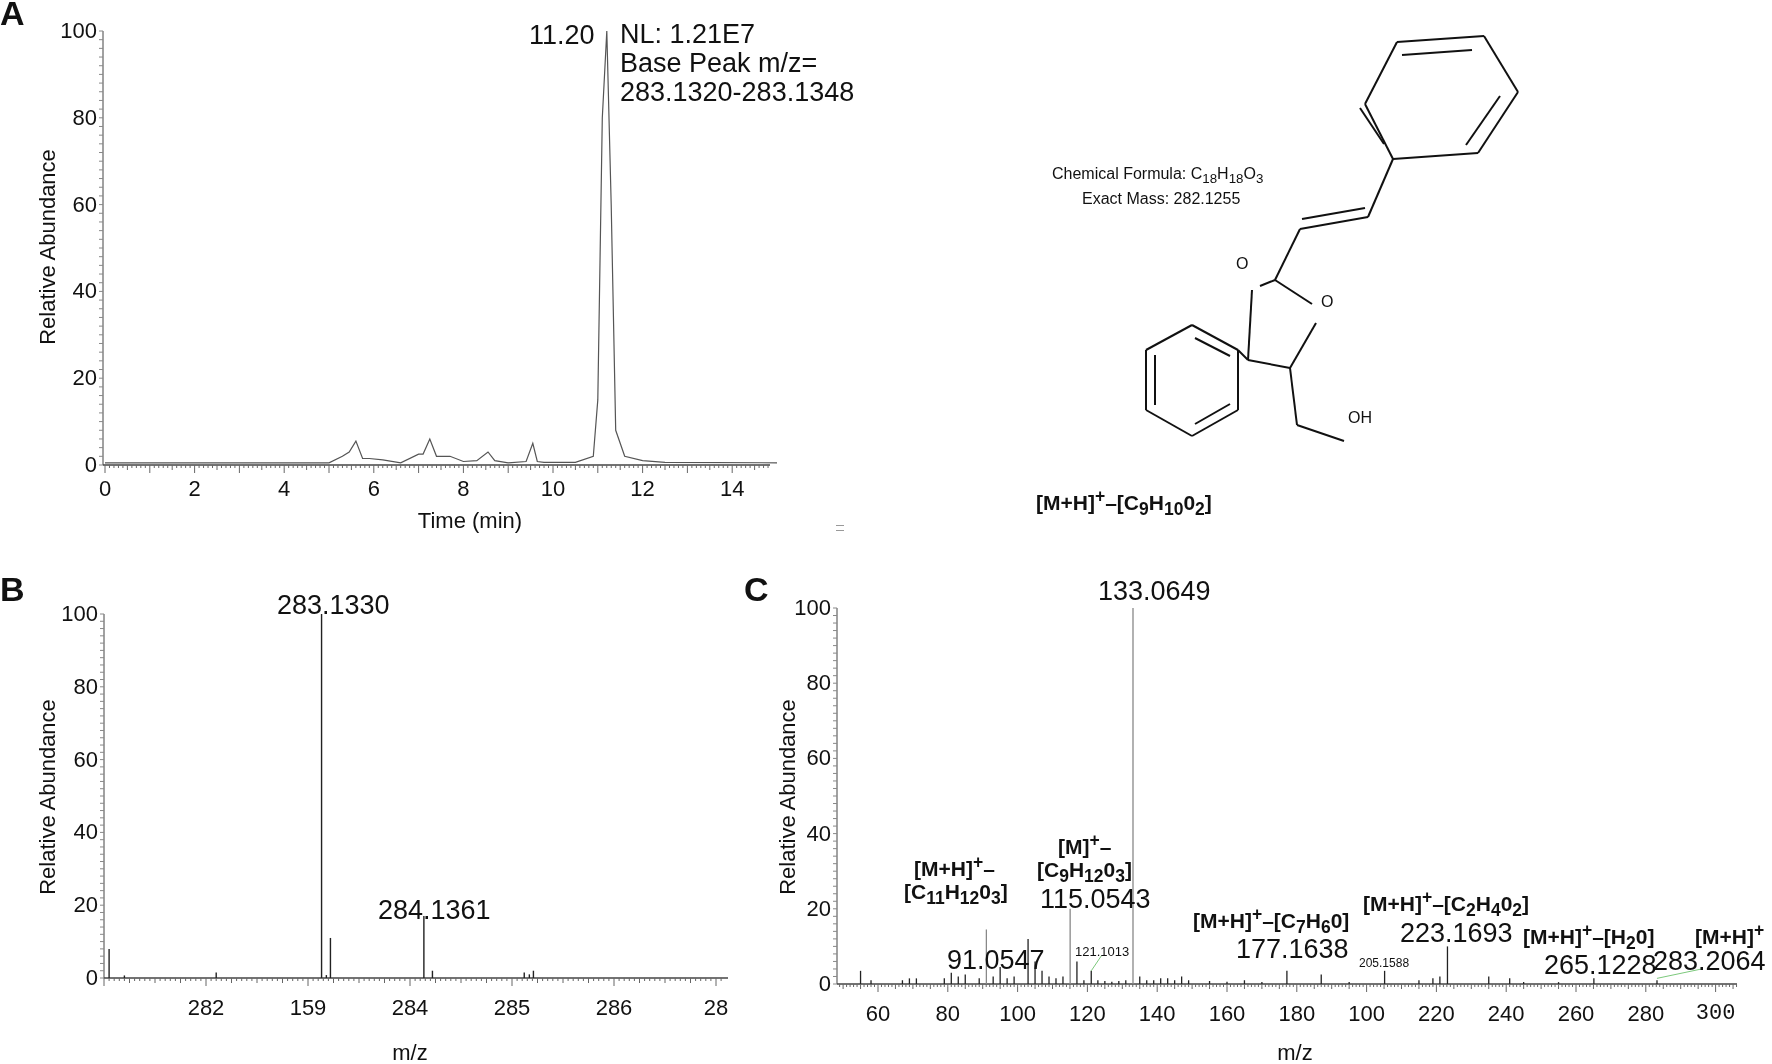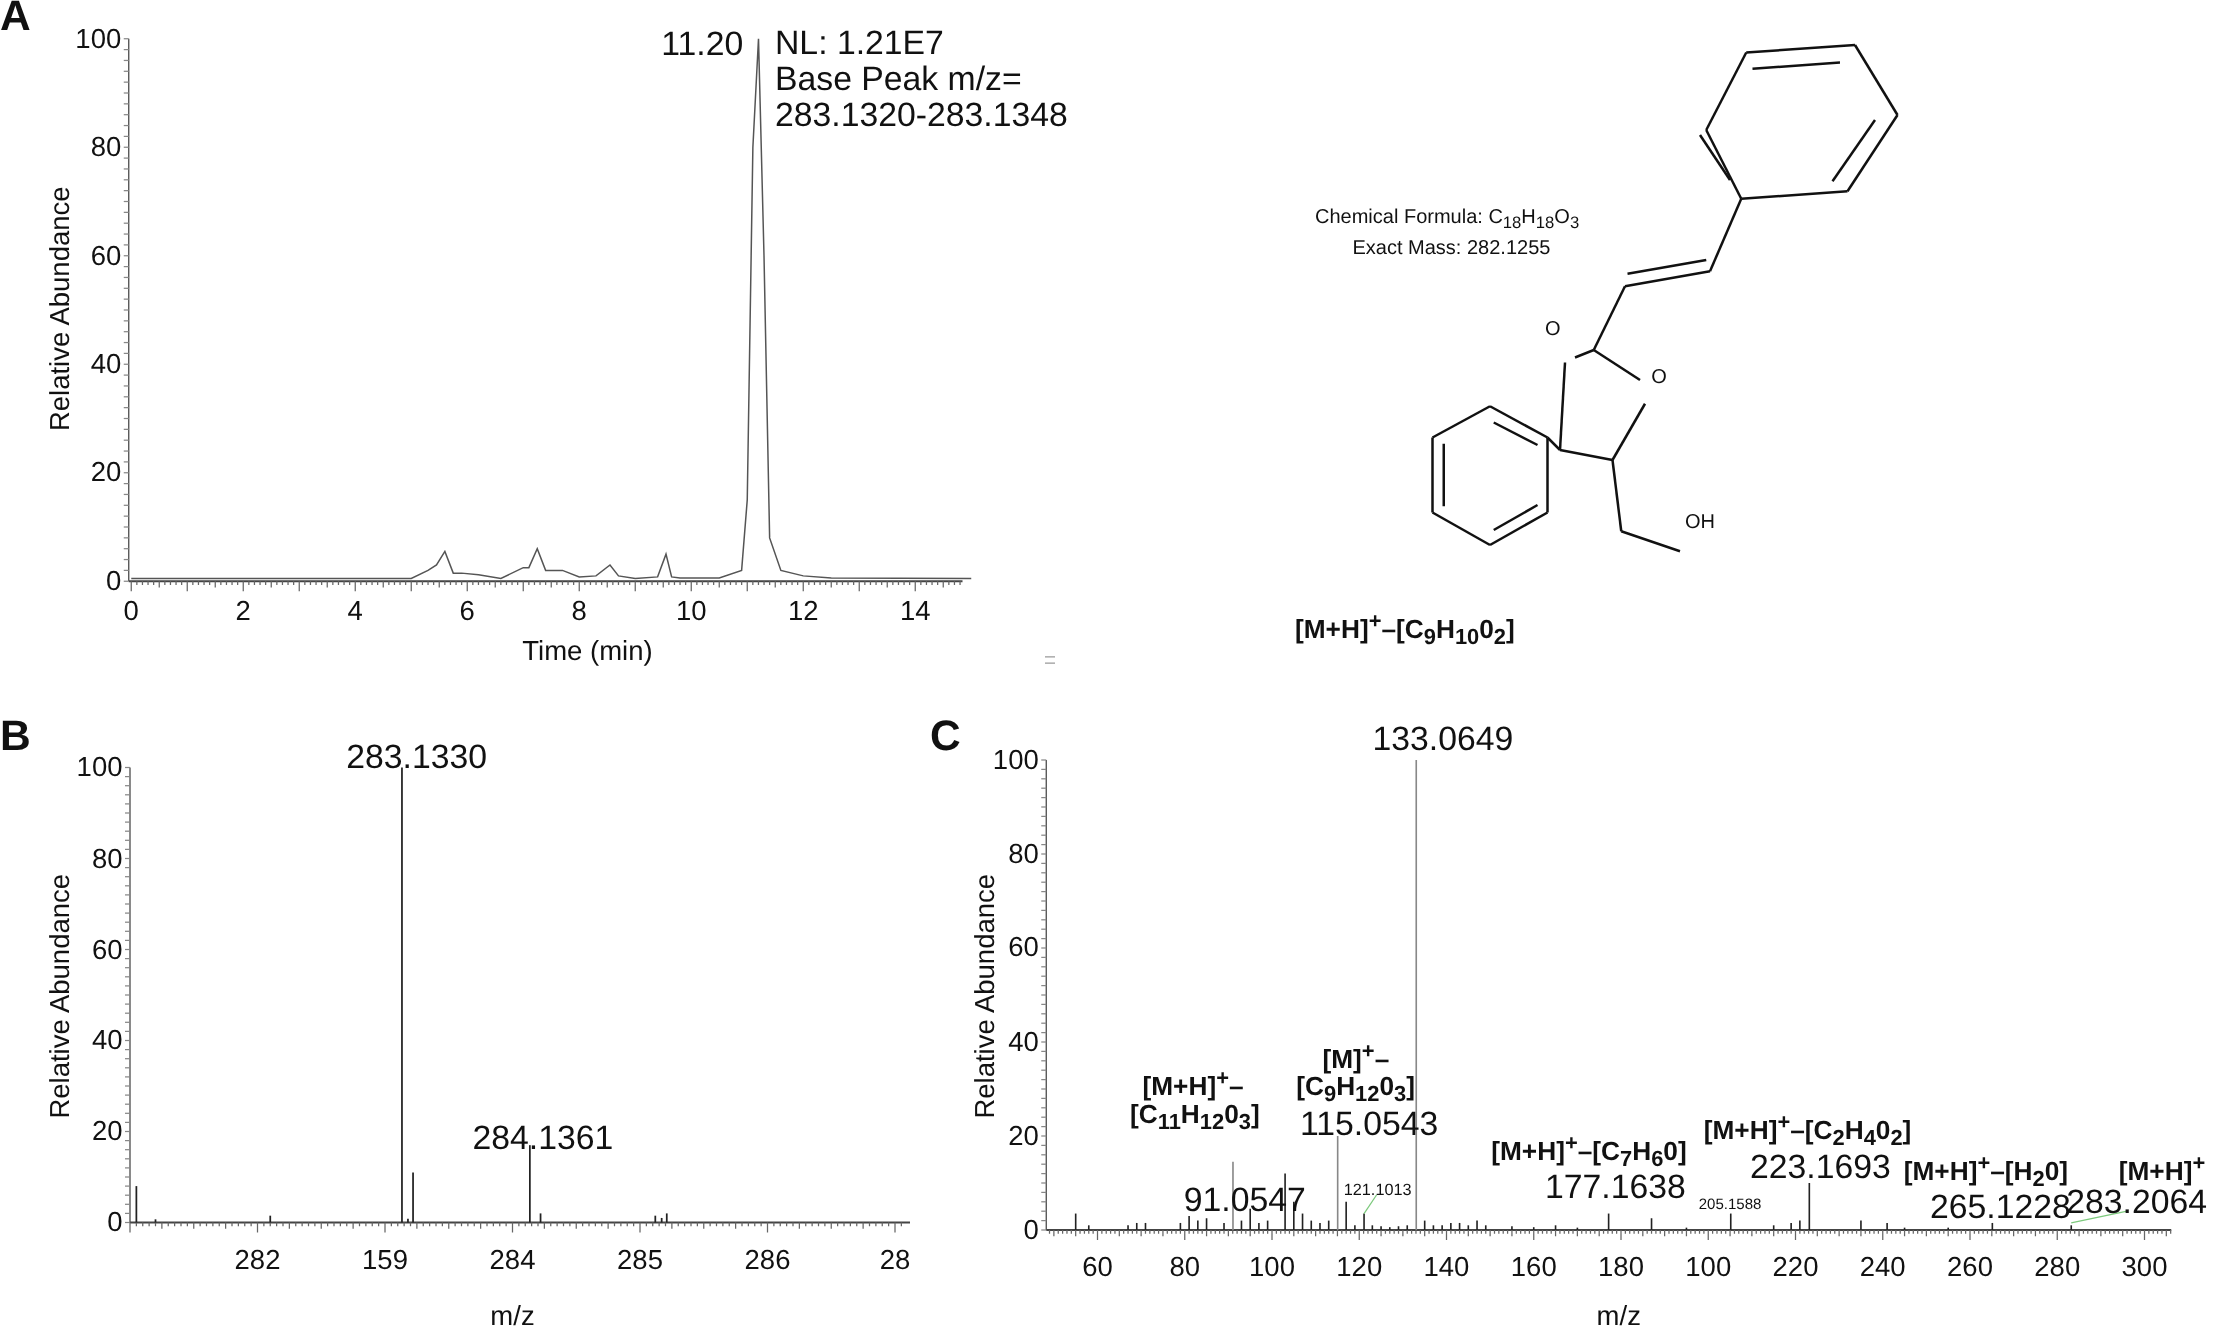--- a/index.html
+++ b/index.html
@@ -895,21 +895,21 @@
     <div class="abs tick-label" style="top: 1001px; left: 987.6px; width: 60px; text-align: center;">100</div>
     <div class="abs tick-label" style="top: 1001px; left: 1057.4px; width: 60px; text-align: center;">120</div>
     <div class="abs tick-label" style="top: 1001px; left: 1127.2px; width: 60px; text-align: center;">140</div>
     <div class="abs tick-label" style="top: 1001px; left: 1197px; width: 60px; text-align: center;">160</div>
     <div class="abs tick-label" style="top: 1001px; left: 1266.8px; width: 60px; text-align: center;">180</div>
     <div class="abs tick-label" style="top: 1001px; left: 1336.6px; width: 60px; text-align: center;">100</div>
     <div class="abs tick-label" style="top: 1001px; left: 1406.4px; width: 60px; text-align: center;">220</div>
     <div class="abs tick-label" style="top: 1001px; left: 1476.2px; width: 60px; text-align: center;">240</div>
     <div class="abs tick-label" style="top: 1001px; left: 1546px; width: 60px; text-align: center;">260</div>
     <div class="abs tick-label" style="top: 1001px; left: 1615.8px; width: 60px; text-align: center;">280</div>
-    <div class="abs tick-label" style="top: 1001px; left: 1685.6px; width: 60px; text-align: center;">300</div>
+    <div class="abs tick-label" style="top: 1001px; left: 1685.6px; width: 60px; text-align: center; font-family: Liberation Mono, monospace;">300</div>
   </div>
 <div class="abs axis-title" style="left:668px;top:784px;width:240px;text-align:center;transform:rotate(-90deg);">Relative Abundance</div>
 <div class="abs axis-title" style="left:1245px;top:1040px;width:100px;text-align:center;">m/z</div>
 <div class="abs peak-label" style="left:1098px;top:576px;">133.0649</div>
 
 <div class="abs frag-label" style="left:914px;top:852px;">
   <span>[M+H]</span><sup>+</sup><span>–</span>
 </div>
 <div class="abs frag-label" style="left:904px;top:880px;">
   <span>[C</span><sub>11</sub><span>H</span><sub>12</sub><span>0</span><sub>3</sub><span>]</span>

